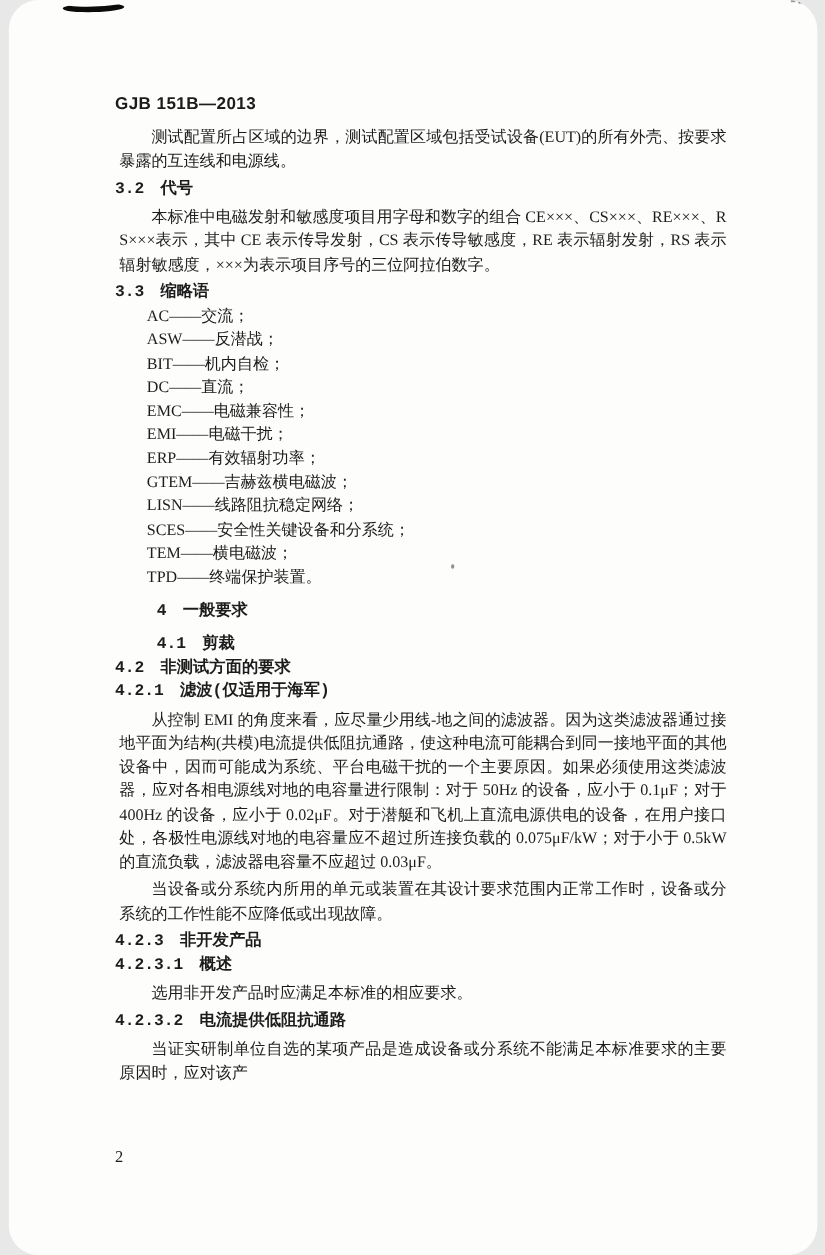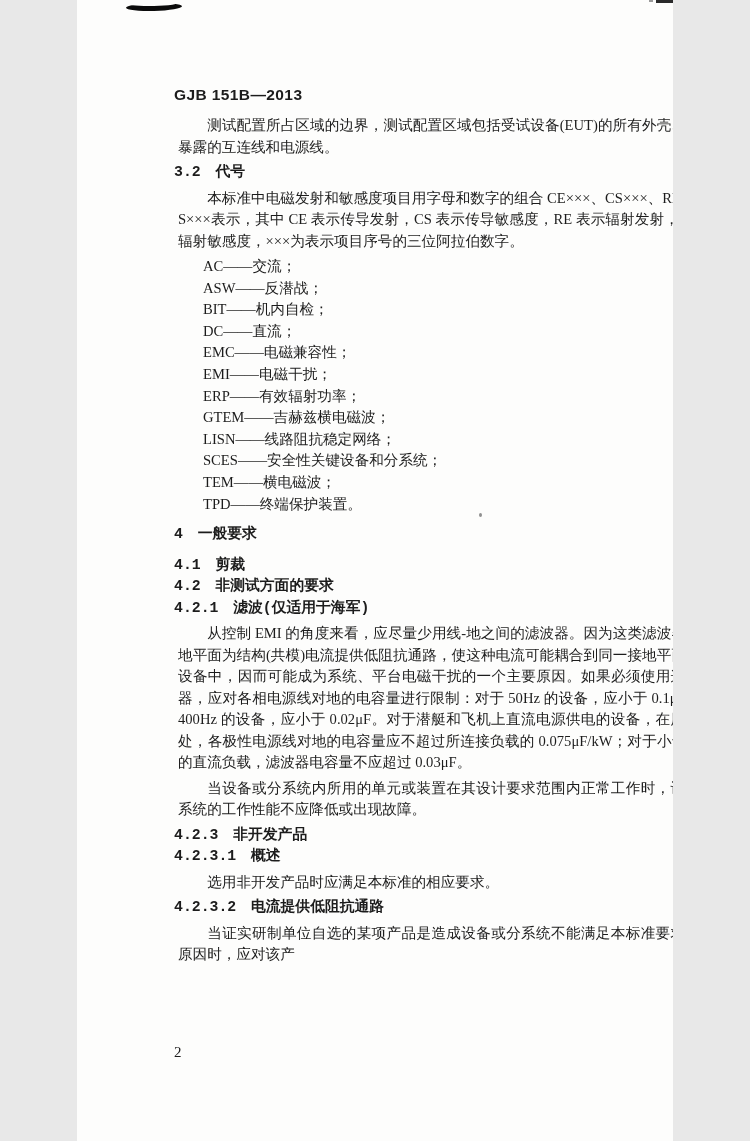--- a/index.html
+++ b/index.html
@@ -1,23 +1,24 @@
 <!DOCTYPE html>
 <html><head>
 <meta charset="utf-8">
 <style>
   html,body{margin:0;padding:0;background:#e8e8e8;}
   .page{
     position:relative;
-    width:596px;height:1141px;
+    width:735px;height:1141px;
     margin:0 auto;
     background:#fdfdfc;
     color:#1c1c1c;
     overflow:hidden;
     font-family:"Liberation Serif","DejaVu Serif",serif;
+    border-radius:27px;
   }
   .content{
     position:absolute;
     left:97px;top:84px;
     width:560px;
   }
   .doc-header{
     font-family:"Liberation Sans","DejaVu Sans",sans-serif;
     font-weight:bold;
     font-size:15.5px;
@@ -33,21 +34,21 @@
     text-indent:2em;
     word-break:break-all;
   }
   .heading{
     font-family:Liberation Mono, monospace;
     font-weight:bold;
     font-size:14.8px;
     line-height:21.5px;
     white-space:pre;
   }
-  .heading.major{margin-top:9px;}
+  .heading.major{margin-top:9px;margin-left:38px;}
   .abbr-list{padding-left:29px;}
   .abbr{
     font-size:14.6px;
     line-height:21.6px;
   }
   .page-number{
     position:absolute;
     left:97px;top:1042px;
     font-size:15px;
     line-height:20px;
@@ -96,20 +97,21 @@
 
   <div class="content">
 
     <div class="doc-header">GJB 151B—2013</div>
 
     <p class="body">测试配置所占区域的边界，测试配置区域包括受试设备(EUT)的所有外壳、按要求暴露的互连线和电源线。</p>
 
     <div class="heading">3.2　代号</div>
     <p class="body">本标准中电磁发射和敏感度项目用字母和数字的组合 CE×××、CS×××、RE×××、RS×××表示，其中 CE 表示传导发射，CS 表示传导敏感度，RE 表示辐射发射，RS 表示辐射敏感度，×××为表示项目序号的三位阿拉伯数字。</p>
 
+    <div class="heading">3.3　缩略语</div>
     <div class="abbr-list">
       <div class="abbr">AC——交流；</div>
       <div class="abbr">ASW——反潜战；</div>
       <div class="abbr">BIT——机内自检；</div>
       <div class="abbr">DC——直流；</div>
       <div class="abbr">EMC——电磁兼容性；</div>
       <div class="abbr">EMI——电磁干扰；</div>
       <div class="abbr">ERP——有效辐射功率；</div>
       <div class="abbr">GTEM——吉赫兹横电磁波；</div>
       <div class="abbr">LISN——线路阻抗稳定网络；</div>

